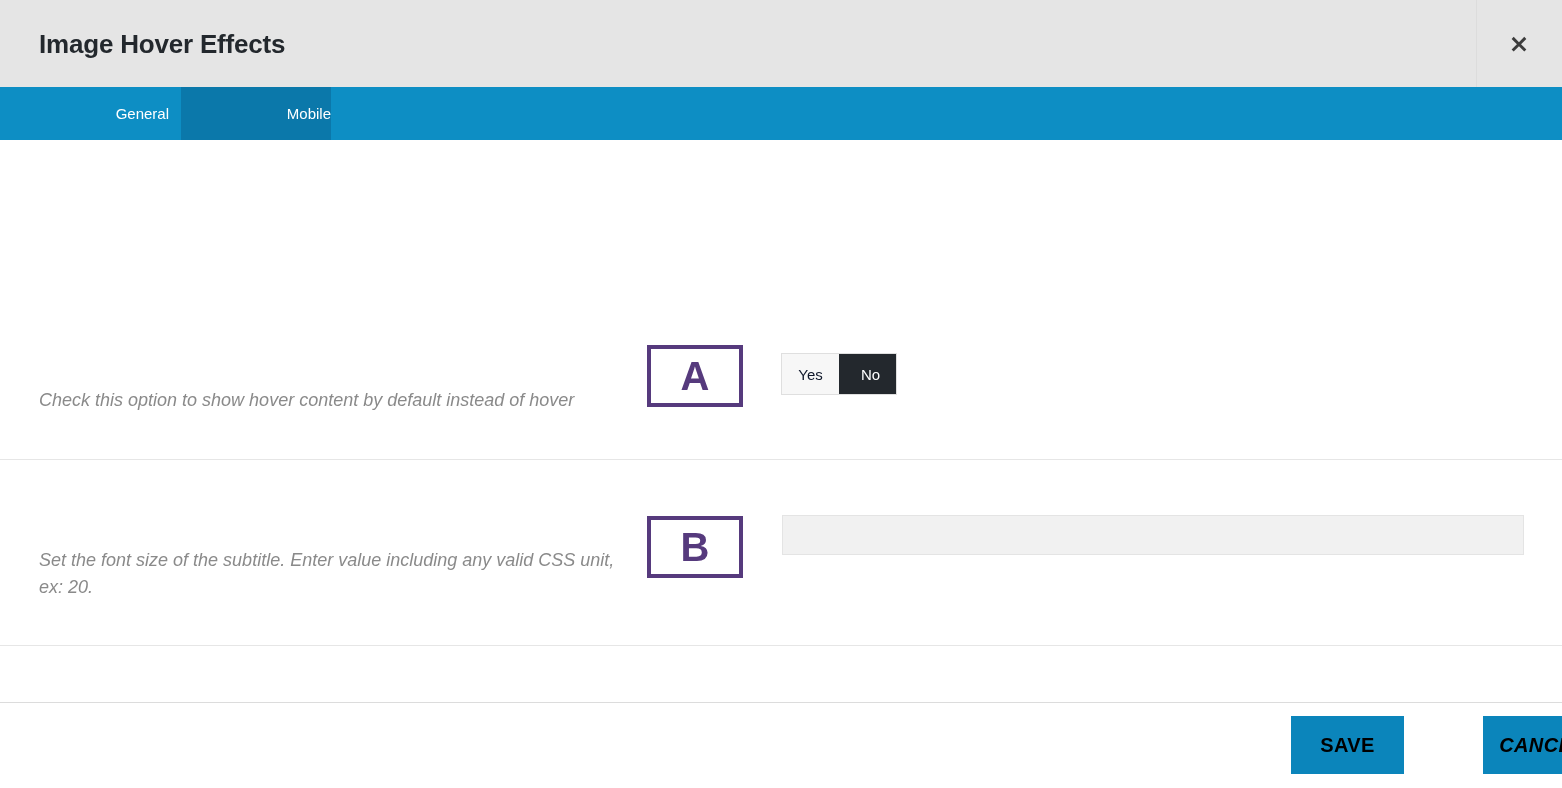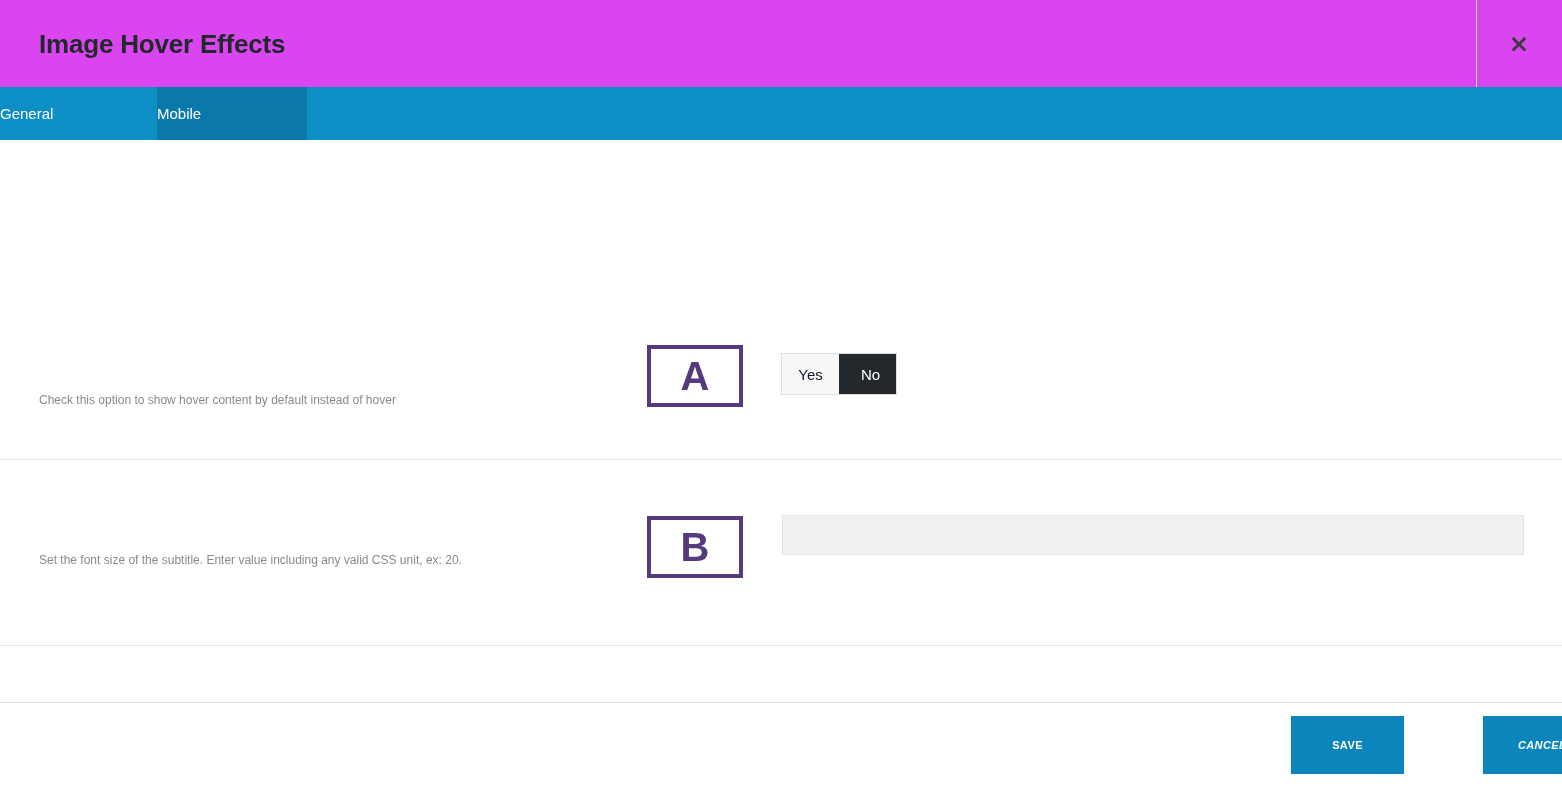--- a/index.html
+++ b/index.html
@@ -13,21 +13,21 @@
     font-family: "Liberation Sans", sans-serif;
     color: #32373c;
     overflow: hidden;
     position: relative;
   }
 
   
   .modal-header {
     position: relative;
     height: 87px;
-    background: #d946ef;
+    background: #e5e5e5;
     display: flex;
     align-items: center;
   }
   .modal-title {
     position: absolute;
     left: 39px;
     top: 28px;
     font-size: 26px;
     font-weight: bold;
     color: #23282d;
@@ -69,30 +69,31 @@
   .tab-bar {
     position: relative;
     height: 53px;
     background: #0d8ec4;
     display: flex;
     align-items: stretch;
   }
   .tab {
     display: flex;
     align-items: center;
-    justify-content: flex-start;
+    justify-content: flex-end;
     height: 53px;
     font-size: 15px;
     color: #ffffff;
     cursor: pointer;
     background: transparent;
     border: none;
     padding: 0;
     font-family: "Liberation Sans", sans-serif;
     position: relative;
+    margin-left: 12px;
   }
   .tab-general { width: 157px; }
   .tab-mobile  { width: 150px; }
   .tab.active {
     background: #0b78aa;
   }
   .tab-pointer {
     position: absolute;
     left: 50%;
     transform: translateX(-50%);
@@ -135,21 +136,22 @@
     width: 590px;
     font-size: 18px;
     font-weight: bold;
     color: #23282d;
     line-height: 24px;
   }
   .field-desc {
     position: absolute;
     left: 39px;
     width: 590px;
-    font-size: 12px;
+    font-size: 18px;
+    font-style: italic;
     color: #8a8a8a;
     line-height: 27px;
   }
 
   .letter-box {
     position: absolute;
     left: 647px;
     width: 96px;
     height: 62px;
     border: 4px solid #563a7d;
@@ -224,23 +226,23 @@
     height: 86px;
     background: #ffffff;
     border-top: 1px solid #dcdcdc;
     box-sizing: border-box;
   }
   .footer-btn {
     position: absolute;
     top: 13px;
     height: 58px;
     background: #0b85bb;
-    color: #ffffff;
+    color: #000000;
     border: none;
-    font-size: 11px;
+    font-size: 20px;
     font-weight: bold;
     letter-spacing: 0.4px;
     cursor: pointer;
     font-family: "Liberation Sans", sans-serif;
     display: flex;
     align-items: center;
     justify-content: center;
   }
   .btn-save   { left: 1291px; width: 113px; }
   .btn-cancel { left: 1483px; width: 118px; font-style: italic; }

